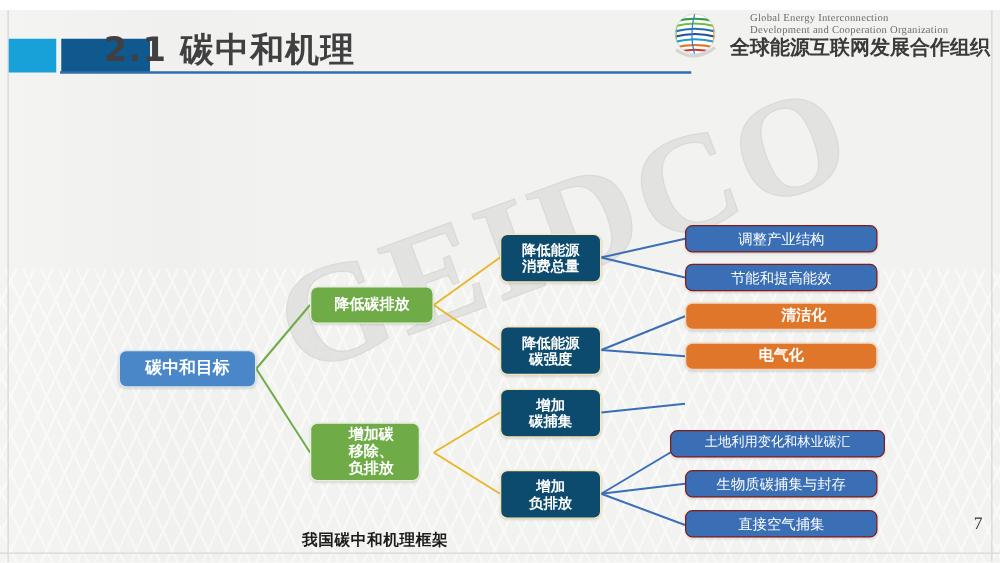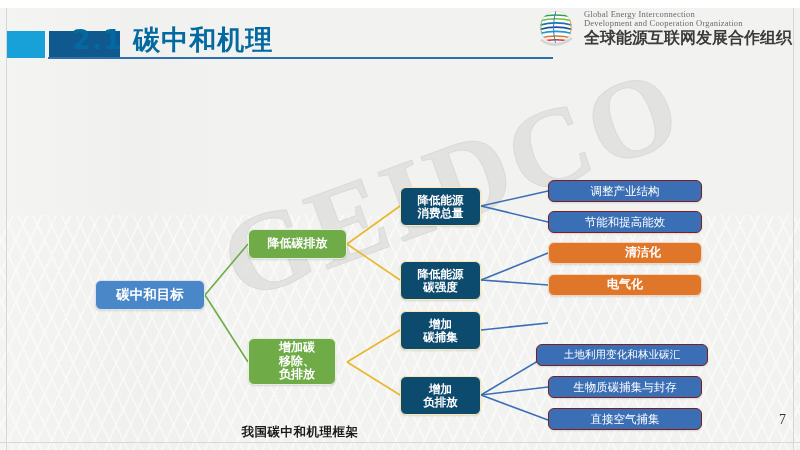--- a/index.html
+++ b/index.html
@@ -31,32 +31,32 @@
   
   .frame-left { position:absolute; left:6px; top:0; width:1px; height:450px; background:#d6d6d4; }
   .frame-bottom { position:absolute; left:0; bottom:7px; width:800px; height:1px; background:#d8d8d6; }
   .frame-right { position:absolute; right:6px; top:0; width:1px; height:450px; background:#d6d6d4; }
 
   
   #header-band { position:absolute; left:0; top:0; width:800px; height:8px; background:#ffffff; }
   .accent-sq-a { position:absolute; left:7px; top:31px; width:38px; height:27px; background:#18a0d8; }
   .accent-sq-b { position:absolute; left:49px; top:31px; width:71px; height:27px; background:#10598f; }
   #title-text {
-    position:absolute; left:72px; top:22px;
-    font-size: 27px; font-weight: bold; color:#0369a1;
+    position:absolute; left:83px; top:22px;
+    font-size: 27px; font-weight: bold; color:#404040;
     letter-spacing: 1px;
     font-family: "DejaVu Sans", sans-serif;
   }
   #title-rule { position:absolute; left:48px; top:57px; width:505px; height:2px; background:#2f6fad; }
 
   
   #logo-wrap { position:absolute; right:8px; top:6px; height:44px; display:flex; align-items:center; gap:7px; }
   #logo-globe { width:42px; height:42px; flex:0 0 42px; }
   #logo-text { line-height:1.05; }
-  .logo-en { font-family:"Liberation Serif", serif; font-size:8.5px; color:#6b6b6b; letter-spacing:.2px; white-space:nowrap; }
+  .logo-en { font-family:"Liberation Serif", serif; font-size:8.5px; color:#6b6b6b; letter-spacing:.2px; white-space:nowrap;margin-left:16px; }
   .logo-cn { font-family:"DejaVu Sans", sans-serif; font-size:16px; font-weight:bold; color:#3a3a3a; margin-top:2px; white-space:nowrap; }
 
   
   #paragraph {
     position:absolute; left:24px; top:63px; width:756px;
     font-family:"DejaVu Sans", sans-serif;
     font-size:15.2px; font-weight:bold; color:#1a66b0;
     line-height:27.5px; text-align:justify; text-indent:30px;
     letter-spacing:.2px;
   }

